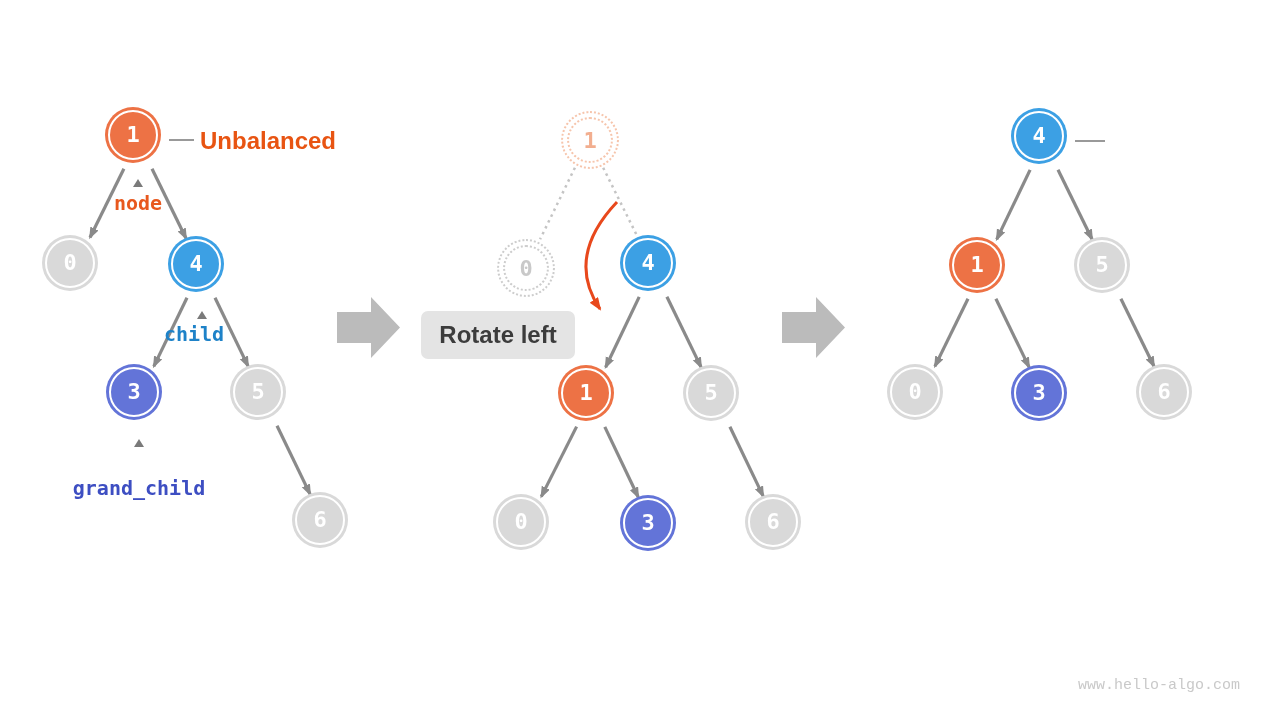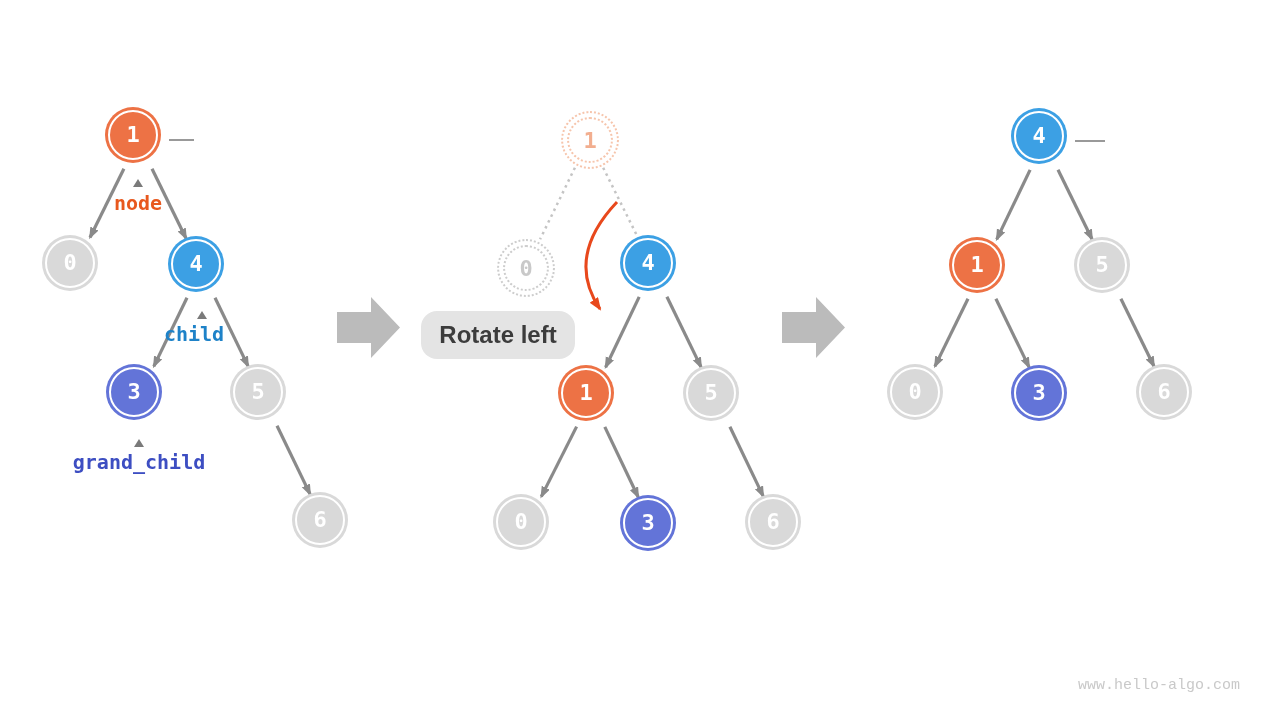--- a/index.html
+++ b/index.html
@@ -41,24 +41,24 @@
   }
   .anno.unbalanced{color:var(--text-unbalanced);}
   .anno.rebalanced{color:var(--text-rebalanced);}
 
   .ptr-label{
     position:absolute;z-index:3;transform:translateX(-50%);
     font-family:"DejaVu Sans Mono", monospace;font-weight:bold;font-size:20px;white-space:nowrap;
   }
   .ptr-label.node-l{color:var(--text-node-label);}
   .ptr-label.child-l{color:var(--text-child);}
-  .ptr-label.grand-l{color:var(--text-grand-child);}
+  .ptr-label.grand-l{color:var(--text-grand-child);margin-top:26px;}
 
   .rotate-box{
-    position:absolute;z-index:3;left:421px;top:311px;width:154px;height:48px;border-radius:16px;
+    position:absolute;z-index:3;left:421px;top:311px;width:154px;height:48px;border-radius:7px;
     background:var(--rotate-bg);color:var(--rotate-text);
     display:flex;align-items:center;justify-content:center;font-weight:bold;font-size:24px;
   }
   .watermark{
     position:absolute;z-index:3;right:40px;top:677px;
     font-family:Liberation Mono, monospace;font-size:15px;color:var(--watermark);
   }
 </style>
 </head>
 <body>
@@ -129,20 +129,21 @@
   <div class="node indigo" style="left:109px;top:367px">
       <span>3</span>
     </div>
   <div class="node gray" style="left:233px;top:367px">
       <span>5</span>
     </div>
   <div class="node gray" style="left:295px;top:495px">
       <span>6</span>
     </div>
 
+  <div class="anno unbalanced" style="left:200px;top:127px">Unbalanced</div>
   <div class="ptr-label node-l" style="left:138px;top:191px">node</div>
   <div class="ptr-label child-l" style="left:194px;top:322px">child</div>
   <div class="ptr-label grand-l" style="left:139px;top:450px">grand_child</div>
 
   <div class="ghost g-orange" style="left:561px;top:111px">
     <div class="inner">
         <span>1</span>
       </div>
   </div>
   <div class="ghost g-gray" style="left:497px;top:239px">

